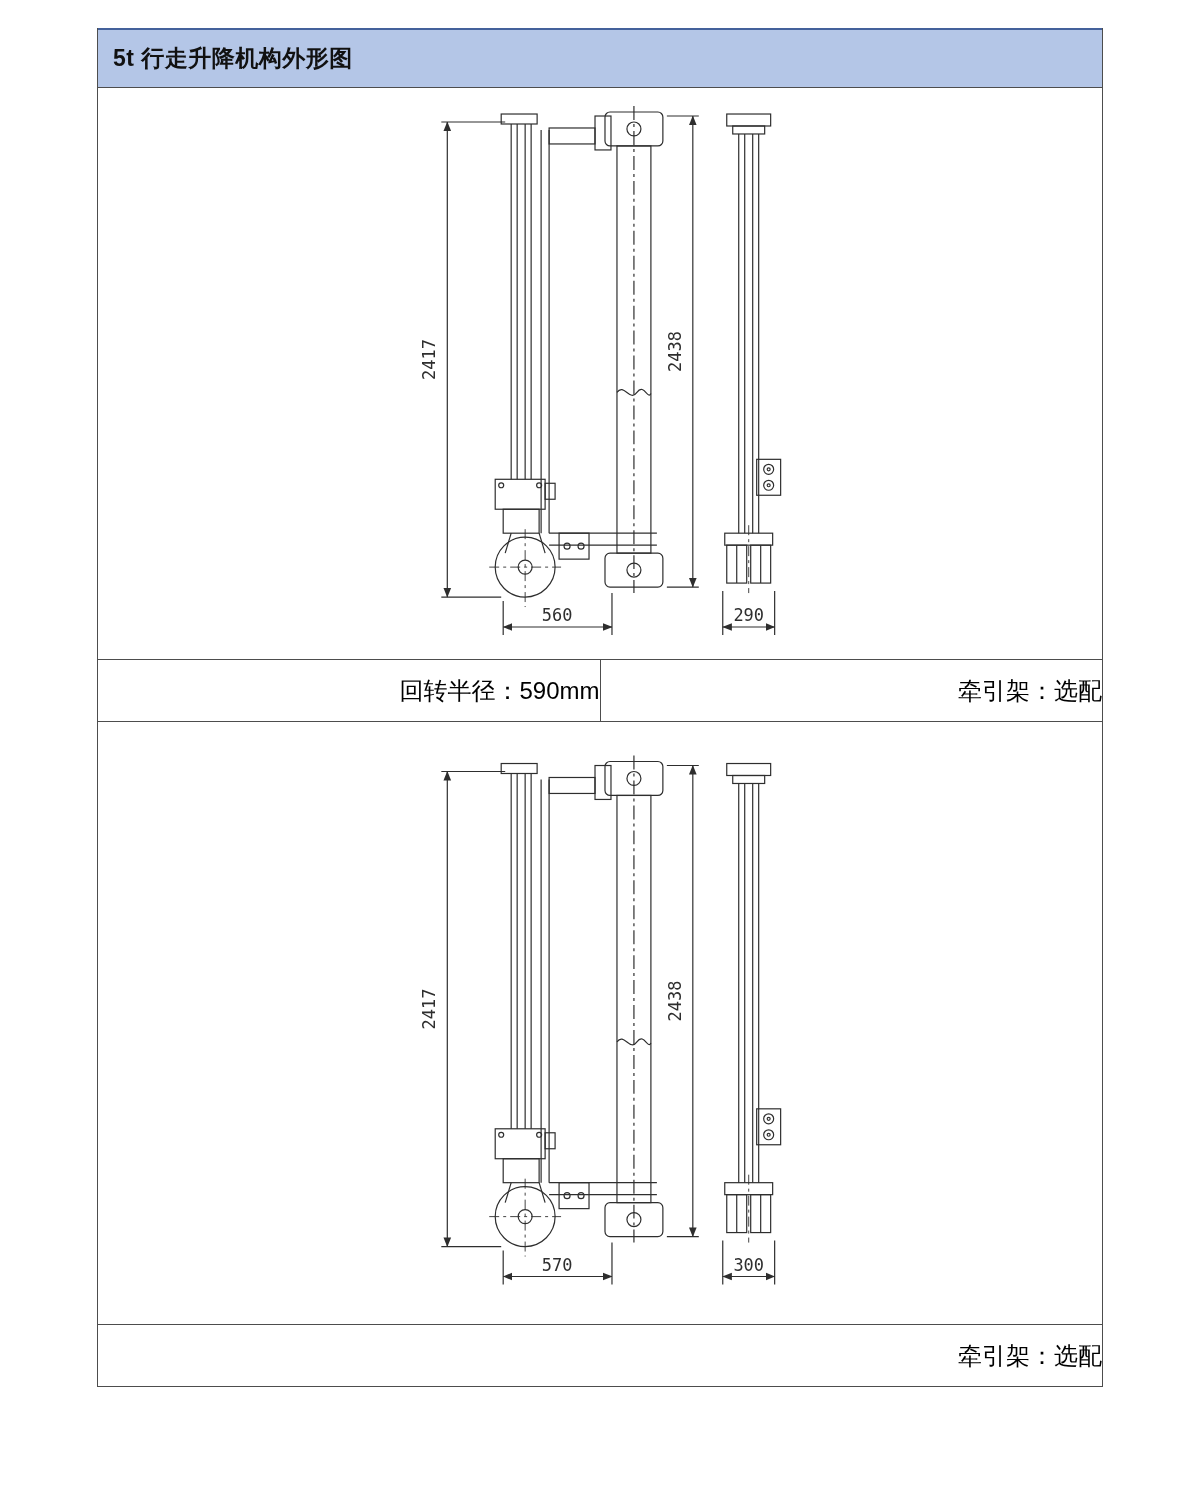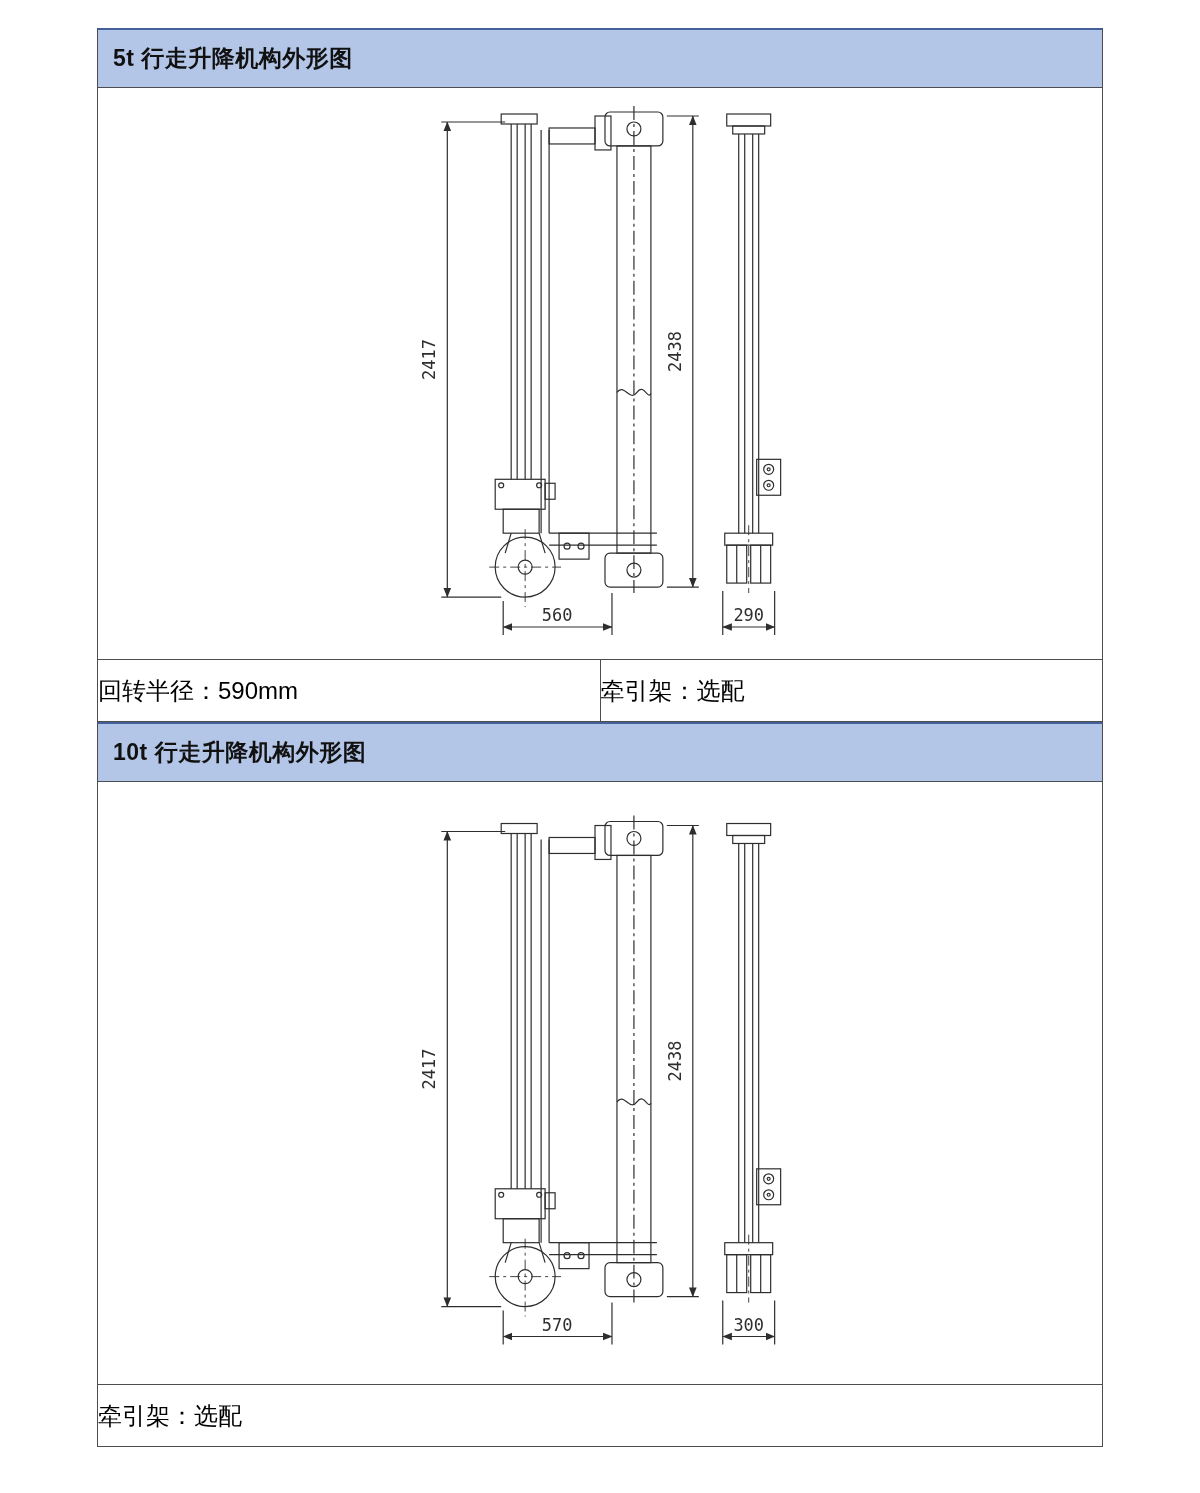--- a/index.html
+++ b/index.html
@@ -22,21 +22,21 @@
     height:572px; background:#ffffff; border-bottom:1px solid #4d4d4d;
     display:flex; align-items:center; justify-content:center;
   }
   .drawing-area.tall { height:603px; }
   .drawing-area svg { width:1006px; height:100%; display:block; }
   .info-row {
     height:62px; display:flex; border-bottom:1px solid #4d4d4d;
     font-size:24px; color:#000;
   }
   .info-cell {
-    flex:1; display:flex; align-items:center; justify-content:flex-start;
+    flex:1; display:flex; align-items:center; justify-content:flex-end;
   }
   .info-cell.left { border-right:1px solid #4d4d4d; }
   .dim-text {
     font-family:"DejaVu Sans Mono", monospace;
     font-size:17px; fill:#2e2e2e; stroke:none;
   }
   .defs-holder { position:absolute; width:0; height:0; overflow:hidden; }
 </style>
 </head>
 <body>
@@ -141,23 +141,20 @@
 
     <div class="info-row">
       <div class="info-cell left">
         <span>回转半径：590mm</span>
       </div>
       <div class="info-cell">
         <span>牵引架：选配</span>
       </div>
     </div>
 
-    <div class="sec-header">
-      <span>10t 行走升降机构外形图</span>
-    </div>
 
     <div class="drawing-area tall">
       <svg viewBox="0 0 1006 572" preserveAspectRatio="xMidYMid meet">
         <use href="#mech-geometry"></use>
         <text class="dim-text" x="338" y="272" text-anchor="middle" transform="rotate(-90 338 272)">2417</text>
         <text class="dim-text" x="584" y="264" text-anchor="middle" transform="rotate(-90 584 264)">2438</text>
         <text class="dim-text" x="460" y="534" text-anchor="middle">570</text>
         <text class="dim-text" x="652" y="534" text-anchor="middle">300</text>
       </svg>
     </div>

